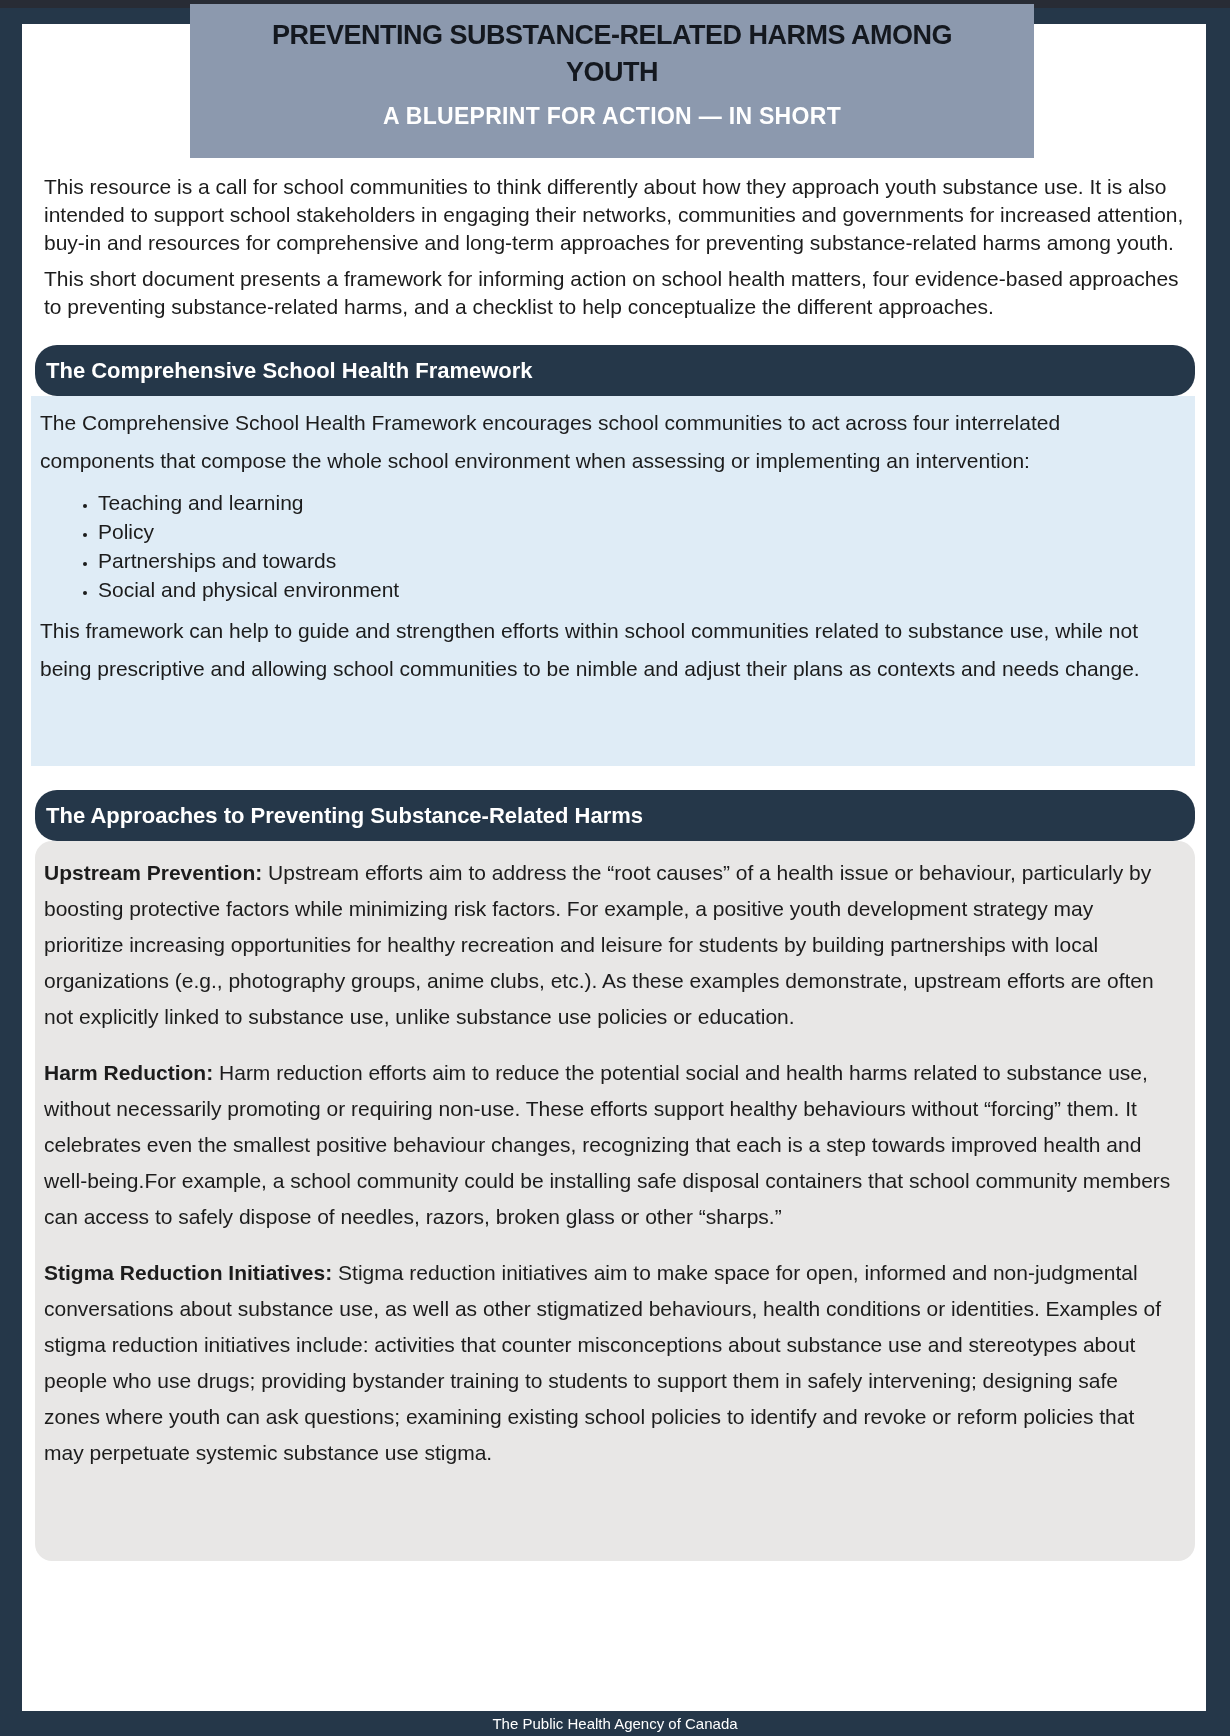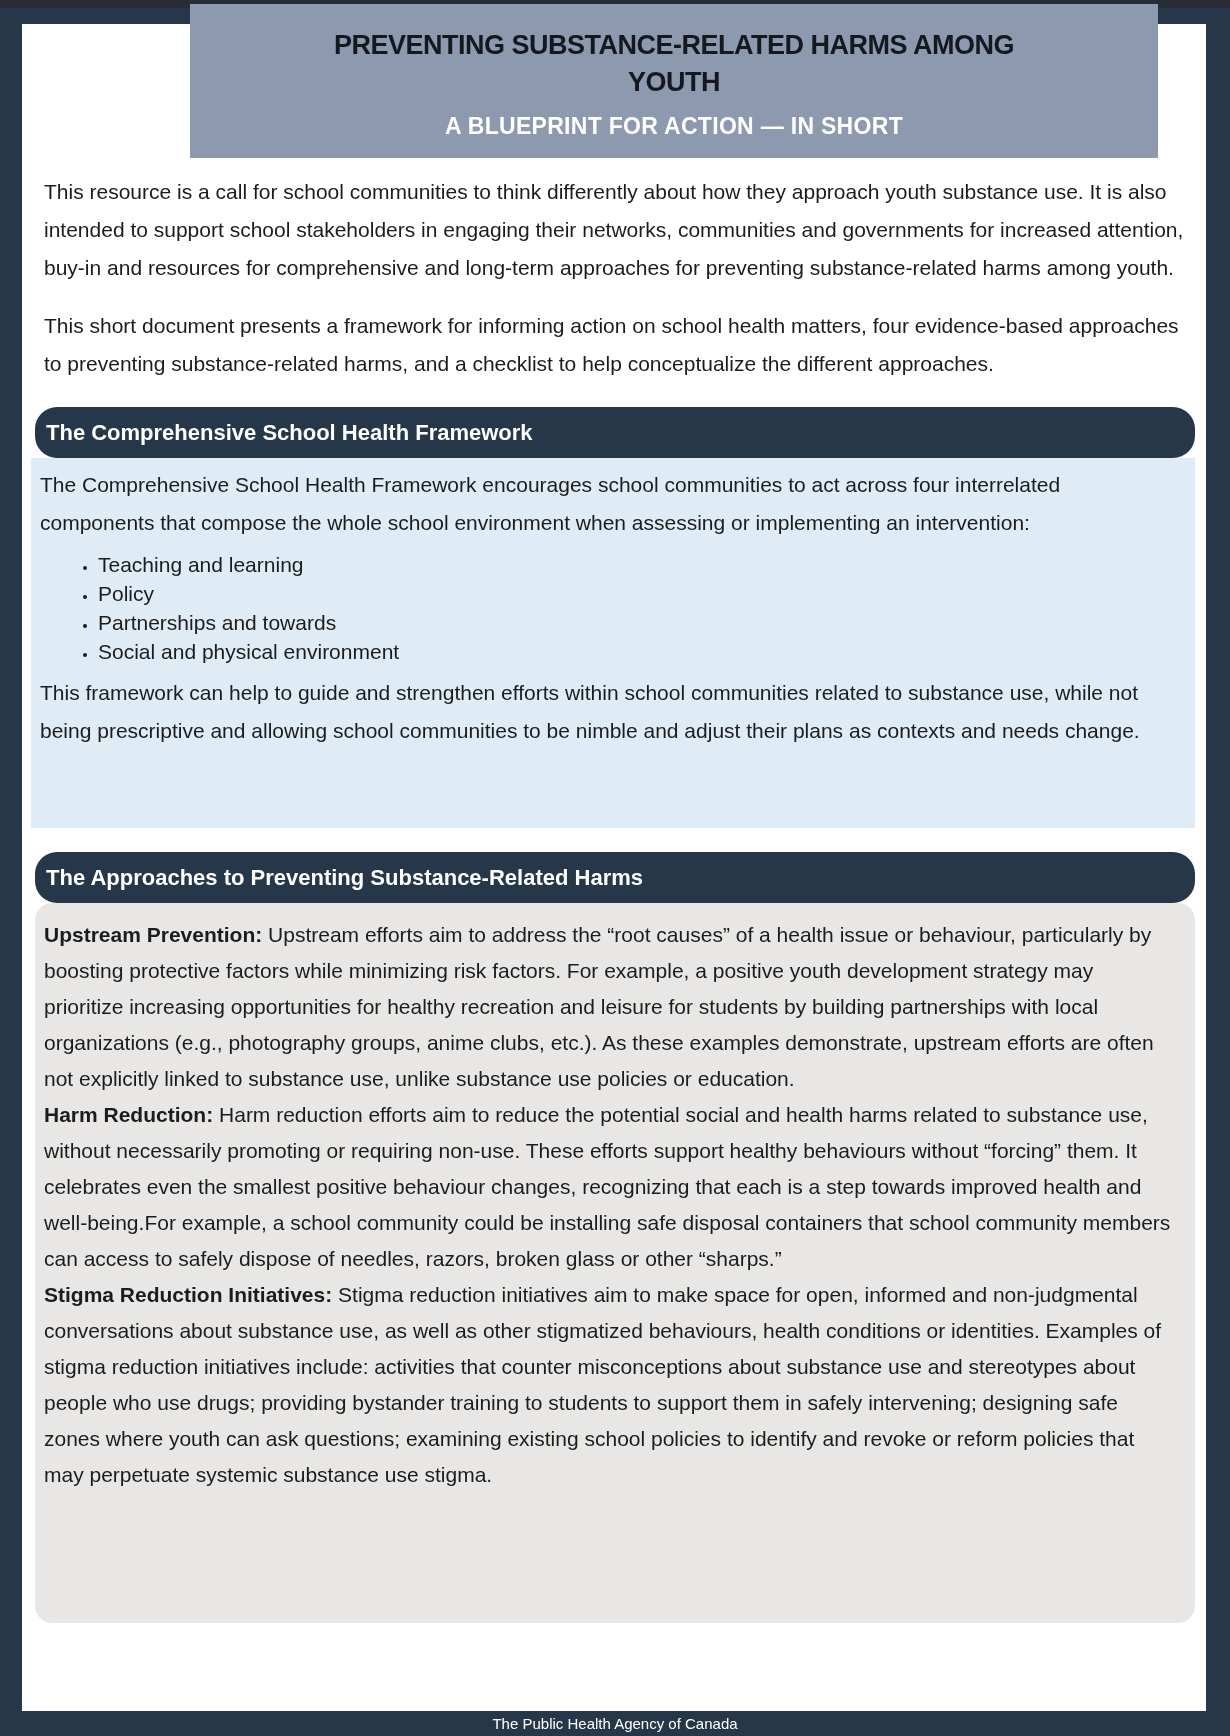--- a/index.html
+++ b/index.html
@@ -11,54 +11,54 @@
   }
   .top-strip {
     position:absolute; top:0; left:0; width:100%; height:8px;
     background:#282c35; z-index:2;
   }
   .paper {
     position:absolute; left:22px; top:24px; width:1184px; height:1688px;
     background:#ffffff; z-index:1;
   }
   .title-banner {
-    position:absolute; left:190px; top:4px; width:968px; height:154px;
-    background:#8c99ae; z-index:3; text-align:center; padding-top:23px;
+    position:absolute; left:190px; top:4px; width:844px; height:154px;
+    background:#8c99ae; z-index:3; text-align:center; padding-top:13px;
   }
   .doc-title {
     font-size:27px; font-weight:700; color:#14181f; line-height:37px;
     max-width:740px; margin:0 auto; letter-spacing:-0.5px;
   }
   .doc-subtitle {
     font-size:23px; font-weight:700; color:#ffffff; margin-top:12px;
     letter-spacing:0.3px;
   }
   .intro { padding:149px 22px 0 22px; }
-  .para { font-size:21px; line-height:38px; margin:0; }
-  .intro .para + .para { margin-top:20px; }
+  .para { font-size:21px; line-height:28px; margin:0; }
+  .intro .para + .para { margin-top:8px; }
   .section-bar {
     margin:24px 11px 0 13px; background:#253749; color:#ffffff;
     font-weight:700; font-size:22px; line-height:27px; padding:12px 11px;border-radius:22px;
   }
   .section-body {
     margin:0 11px 0 13px; font-size:21px; line-height:38px;
   }
   .body-blue {
     background:#dfecf6; padding:8px 24px 10px 9px; min-height:370px;margin-left:9px;
   }
   .body-gray {
     background:#e8e7e6; padding:14px 24px 14px 9px; min-height:720px;
     line-height:36px;
     border-radius:17px;
   }
   .body-blue .para, .body-gray .para { line-height:inherit; }
   .bullet-list { margin:8px 0 8px 0; padding-left:58px; }
   .bullet-list li { line-height:29px; font-size:21px; }
   .bullet-list li::marker { font-size:14px; }
-  .body-gray .para + .para { }
+  .body-gray .para + .para { margin-top:20px; }
   .approach-label { font-weight:700; }
   .footer-bar {
     position:absolute; left:0; bottom:0; width:100%; height:25px;
     background:#253749; color:#ffffff; text-align:center;
     font-size:15px; line-height:25px; z-index:4;
   }
 </style>
 </head>
 <body>
 

